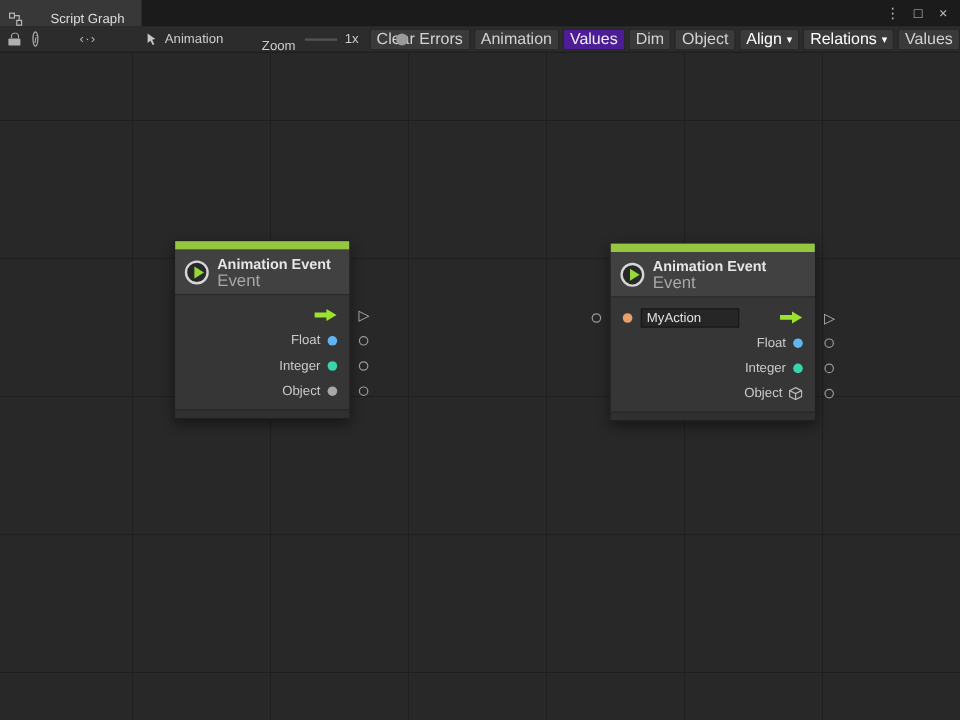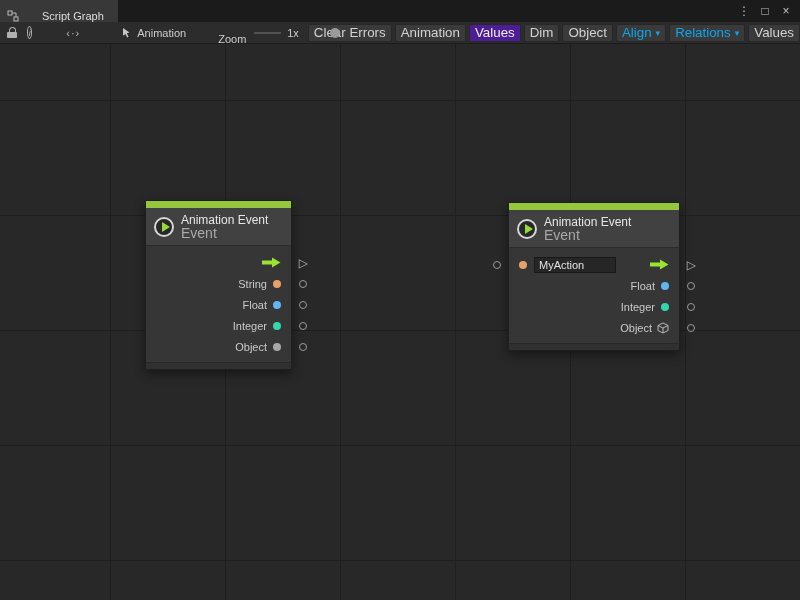--- a/index.html
+++ b/index.html
@@ -30,40 +30,40 @@
   .zoom-label { margin-left:32px;margin-top:13px; }
   .slider { margin-left:8px; width:90px; height:12px; position:relative; }
   .slider-track { position:absolute; top:5px; left:0; right:0; height:2px; background:#525252; }
   .slider-thumb { position:absolute; top:1px; left:76px; width:10px; height:10px;
                   border-radius:50%; background:#9a9a9a; }
   .zoom-value { margin-left:6px; }
   .tb-btn { margin-left:3px; height:18px; display:flex; align-items:center; padding:0 5px;
             background:#3a3a3a; border:1px solid #272727; border-radius:2px; color:#d2d2d2; }
   .tb-btn.first { margin-left:9px; }
   .tb-btn.active { background:#4c1d95; color:#efefef;text-align:right; }
-  .tb-btn.disabled { color:#0ea5e9; }
+  .tb-btn.disabled { color:#ffffff; }
   .dd { margin-left:4px; font-size:9px; }
 
   
   .canvas { position:relative; flex:1; background-color:#282828;
     background-image: linear-gradient(#1f1f1f 1px, transparent 1px),
                       linear-gradient(90deg,#1f1f1f 1px, transparent 1px);
     background-size:115px 115px; background-position:110px 56px; }
 
   
   .node { position:absolute; background:#363636; border:1px solid #1f1f1f;
           box-shadow:0 4px 10px rgba(0,0,0,.45); }
   .node-strip { height:7px; }
   .node-header { background:#414141; display:flex; align-items:center; gap:7px; padding:6px 8px; }
   .play-icon { width:20px; height:20px; border-radius:50%; background:#282828;
                border:2px solid #d6d6d6; position:relative; flex:0 0 20px; }
   .play-tri { position:absolute; left:6px; top:3px; width:0; height:0;
               border-left:8px solid #95d83a; border-top:5px solid transparent;
               border-bottom:5px solid transparent; }
-  .node-title { font-size:12px; color:#e6e6e6; line-height:13px; }
+  .node-title { font-size:12px; color:#e6e6e6; line-height:13px;font-weight:bold; }
   .node-subtitle { font-size:14px; color:#a8a8a8; line-height:11px; margin-top:1px; }
   .node-body { background:#363636; border-top:1px solid #2b2b2b; padding:6px 0 5px; }
   .row { position:relative; height:21px; display:flex; align-items:center;
          justify-content:flex-end; padding:0 10px; font-size:11px; color:#cacaca; }
   .dot { width:8px; height:8px; border-radius:50%; margin-left:6px; flex:0 0 8px; }
   .cube { margin-left:5px; flex:0 0 12px; display:flex; align-items:center; }
   .circle-port { position:absolute; right:-16px; top:50%; transform:translateY(-50%);
                  width:8px; height:8px; border:1px solid #9a9a9a; border-radius:50%; }
   .circle-port.left { left:-16px; right:auto; }
   .tri-port { position:absolute; right:-17px; top:50%; transform:translateY(-52%);
@@ -162,25 +162,20 @@
         </div>
       </div>
       <div class="node-body">
         <div class="row">
           <svg class="flow-arrow" width="19" height="11" viewBox="0 0 19 11">
             <path d="M0 3.5 H10 V0.5 L18.5 5.5 L10 10.5 V7.5 H0 Z" style="fill: rgb(155, 227, 46);"></path>
           </svg>
           <span class="tri-port">▷</span>
         </div>
         <div class="row">
-          <span>String</span>
-          <span class="dot" style="background: rgb(232, 160, 106);"></span>
-          <span class="circle-port"></span>
-        </div>
-        <div class="row">
           <span>Float</span>
           <span class="dot" style="background: rgb(97, 181, 241);"></span>
           <span class="circle-port"></span>
         </div>
         <div class="row">
           <span>Integer</span>
           <span class="dot" style="background: rgb(55, 212, 174);"></span>
           <span class="circle-port"></span>
         </div>
         <div class="row">

